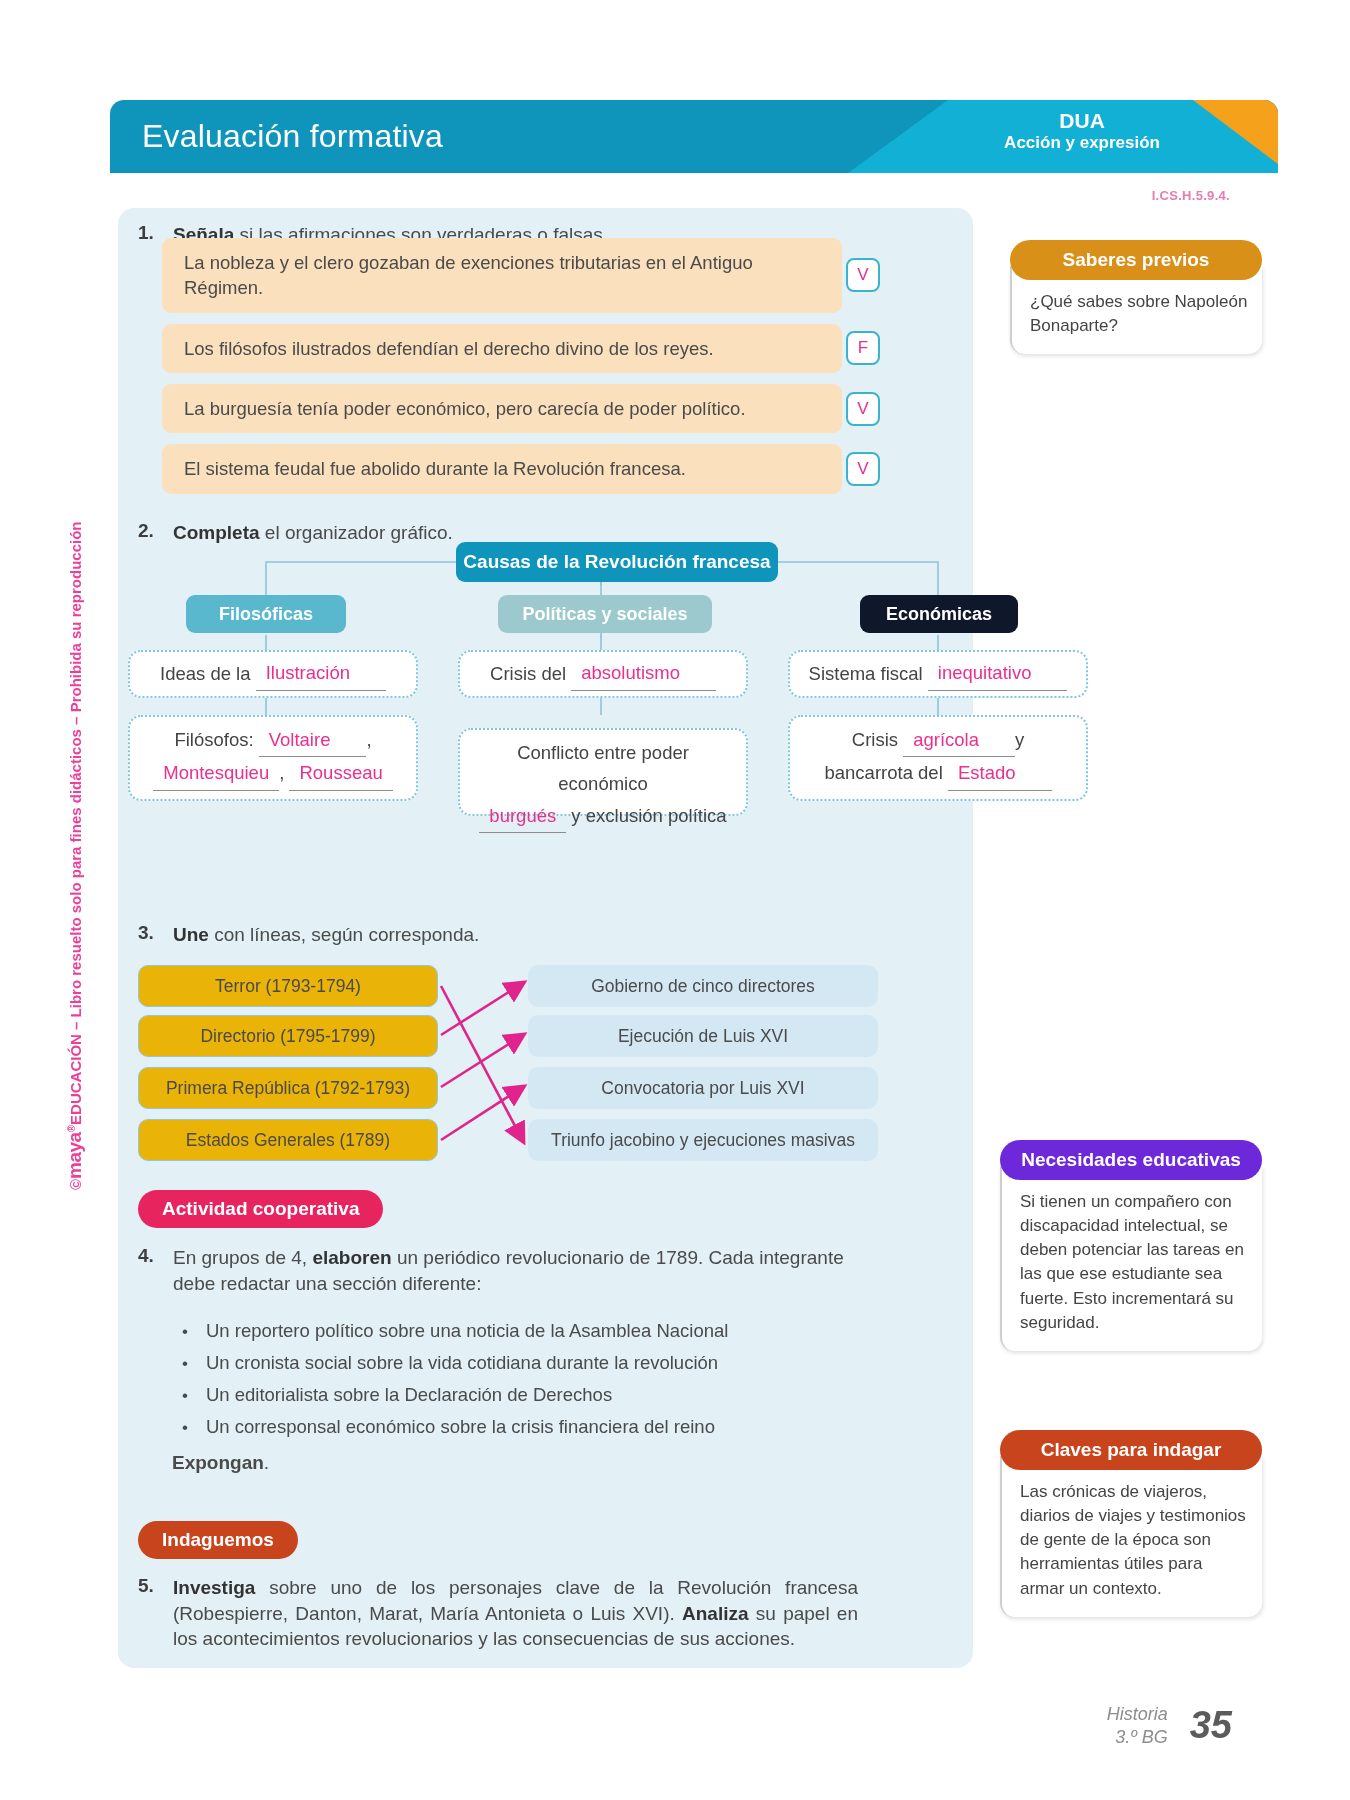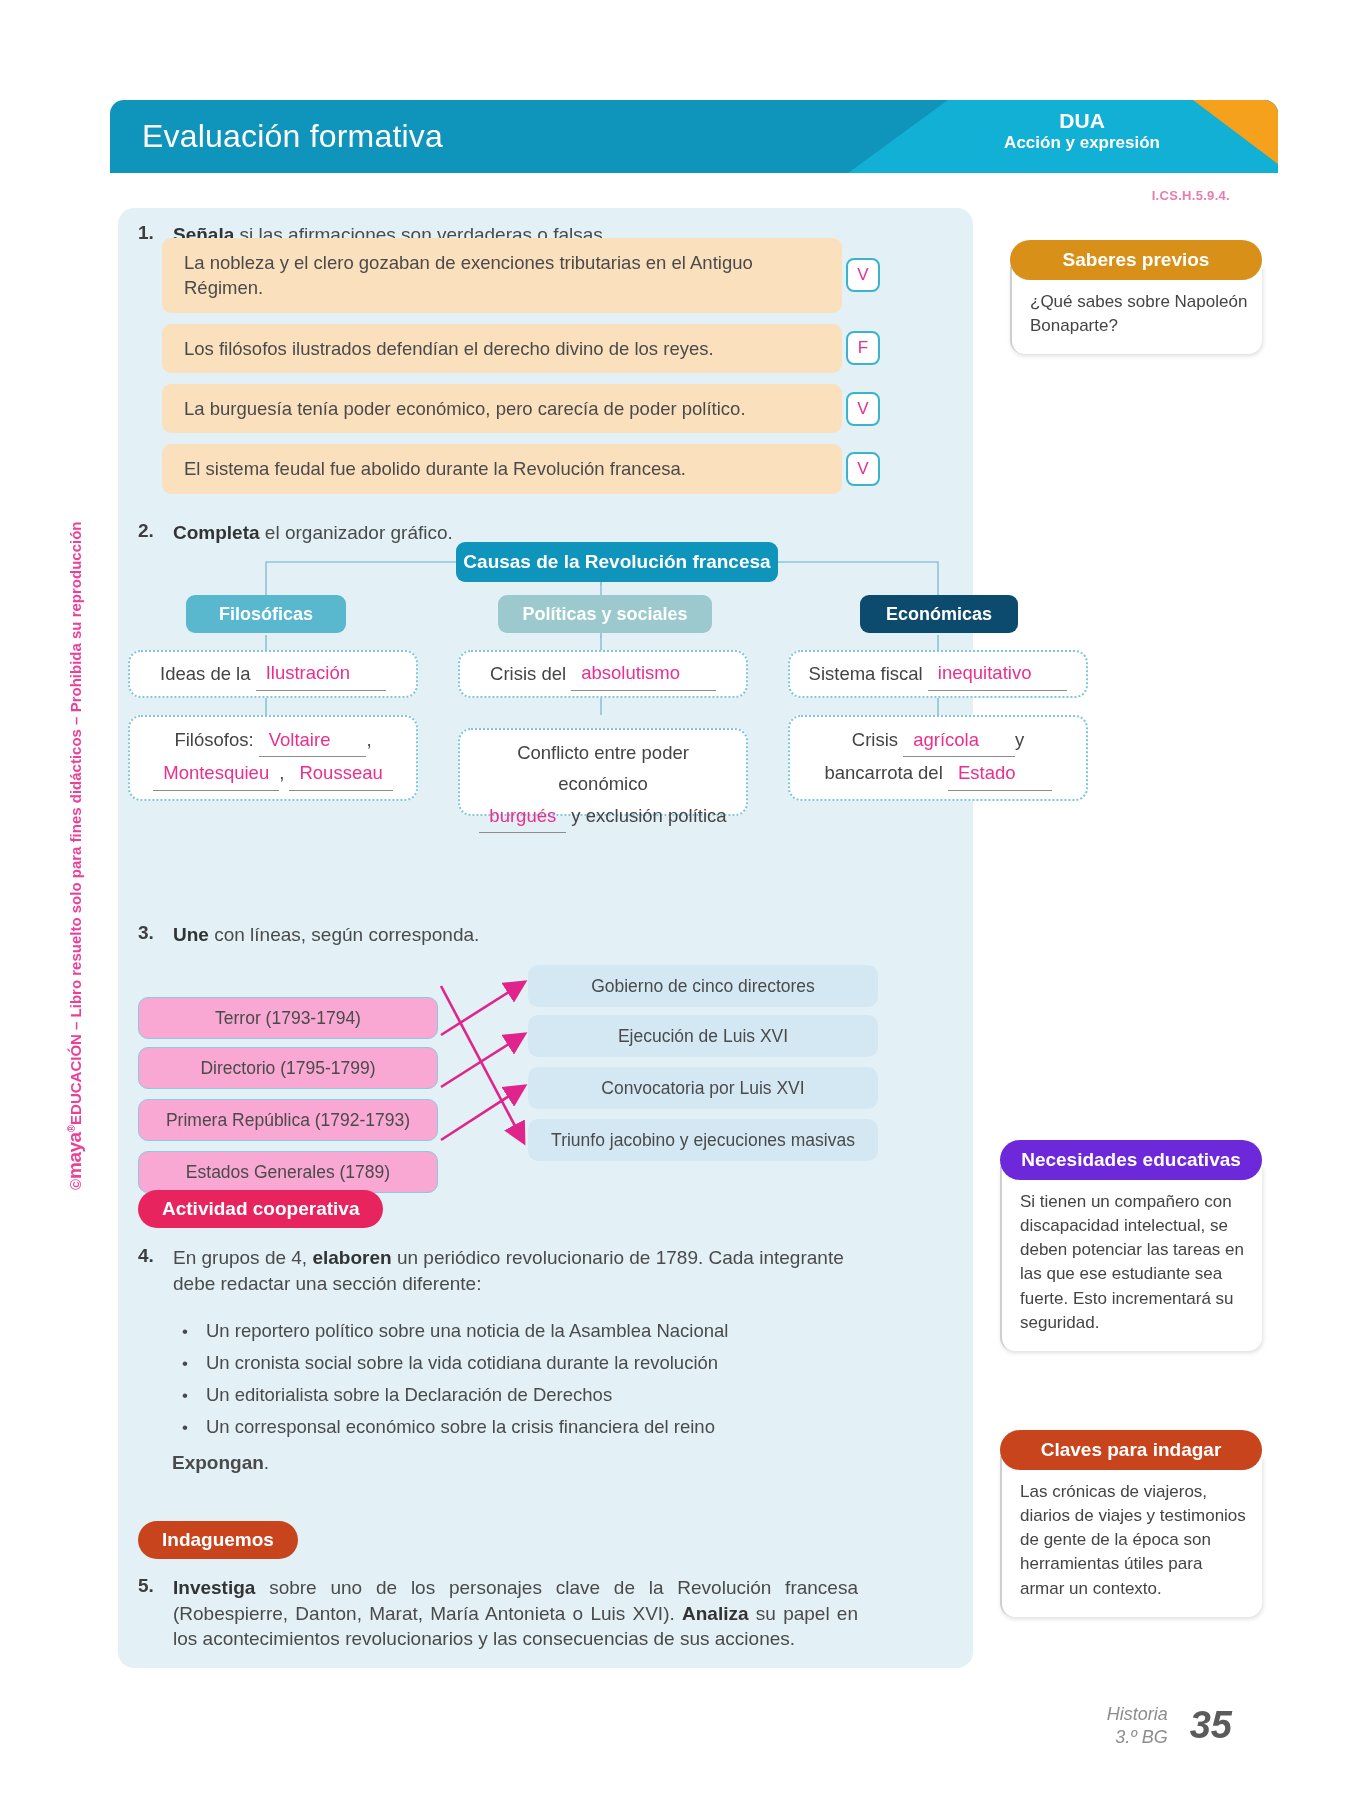--- a/index.html
+++ b/index.html
@@ -135,23 +135,23 @@
     text-align: center;
   }
   .ans.pad-r { padding-right: 36px; }
 
   
   .match { position: absolute; left: 138px; top: 965px; width: 860px; height: 230px; }
   .match svg { position: absolute; left: 0; top: 0; pointer-events: none; }
   .m-left {
     position: absolute; left: 0; width: 300px; height: 42px;
     border: 1.6px solid #8dc9de; border-radius: 10px;
-    background: #f9a8d4;
+    background: #eab308;
     display: flex; align-items: center; justify-content: center;
-    font-size: 17.5px; color: #4a4a4a; margin-top: 32px;
+    font-size: 17.5px; color: #4a4a4a;
   }
   .m-right {
     position: absolute; left: 390px; width: 350px; height: 42px;
     border-radius: 10px;
     background: #d4e8f4;
     display: flex; align-items: center; justify-content: center;
     font-size: 17.5px; color: #4a4a4a;
   }
 
   
@@ -262,21 +262,21 @@
         <path d="M463 125 L463 165"></path>
         <path d="M800 85 L800 125"></path>
         <path d="M800 125 L800 165"></path>
       </g>
     </svg>
 
     <div class="node node-root" style="left:318px; top:-8px; width:322px; height:40px;">Causas de la Revolución francesa</div>
 
     <div class="node node-cat" style="left:48px; top:45px; width:160px; height:38px; background:#59b8cd;">Filosóficas</div>
     <div class="node node-cat" style="left:360px; top:45px; width:214px; height:38px; background:#9cc9ce;">Políticas y sociales</div>
-    <div class="node node-cat" style="left:722px; top:45px; width:158px; height:38px; background:#0c4a6e;">Económicas</div>
+    <div class="node node-cat" style="left:722px; top:45px; width:158px; height:38px; background:#0f172a;">Económicas</div>
 
     <div class="slot" style="left:-10px; top:100px; width:290px; height:48px;">
       <span>Ideas de la</span>&nbsp;<span class="ans pad-r">Ilustración</span>
     </div>
     <div class="slot" style="left:320px; top:100px; width:290px; height:48px;">
       <span>Crisis del</span>&nbsp;<span class="ans pad-r">absolutismo</span>
     </div>
     <div class="slot" style="left:650px; top:100px; width:300px; height:48px;">
       <span>Sistema fiscal</span>&nbsp;<span class="ans pad-r">inequitativo</span>
     </div>

